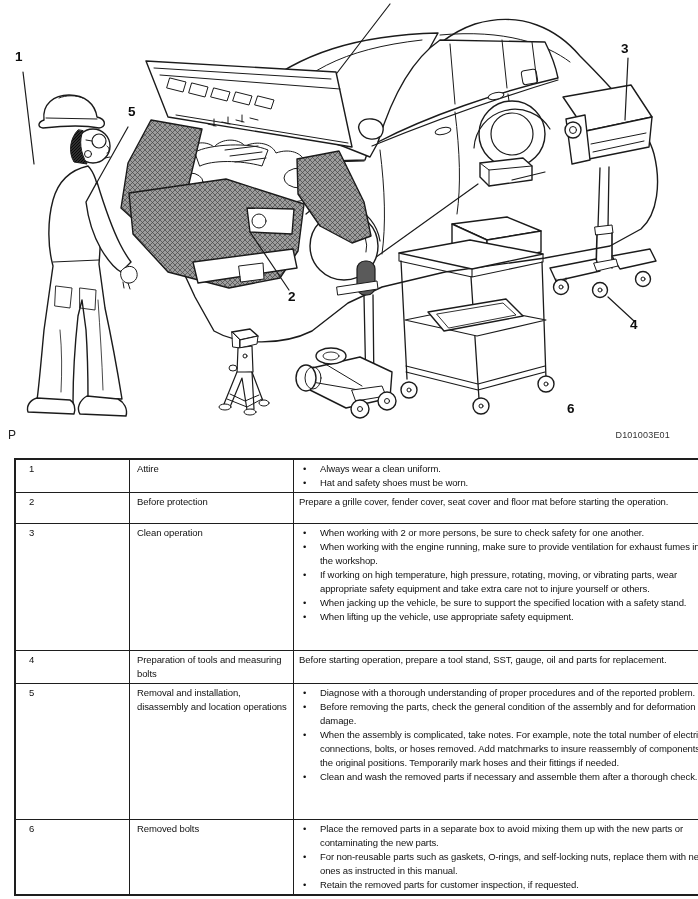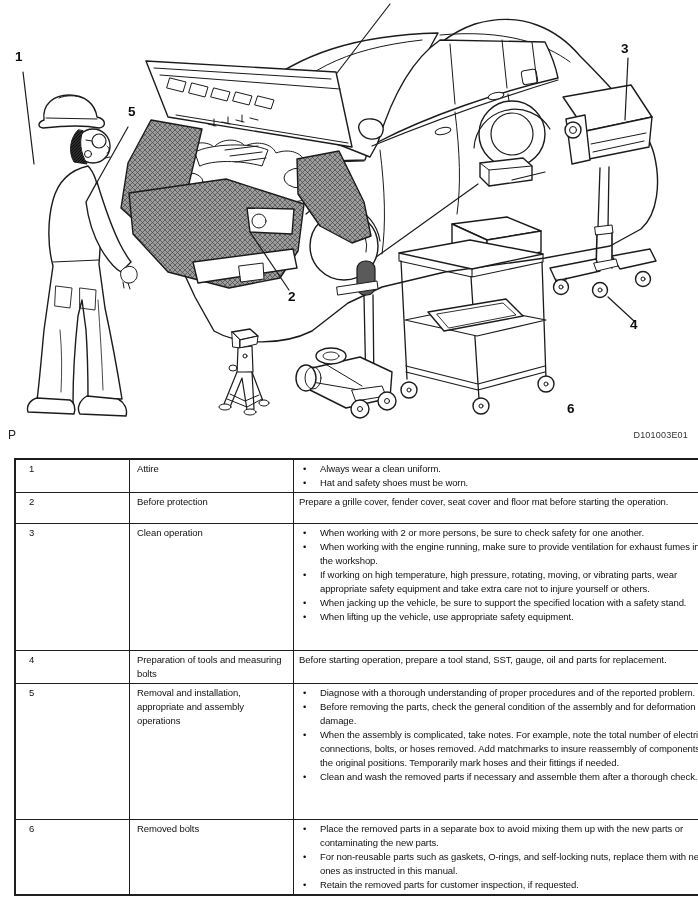--- a/index.html
+++ b/index.html
@@ -13,21 +13,21 @@
     position:absolute;font-weight:bold;font-size:13.5px;color:#0d0d0d;
     font-family:"Liberation Sans", sans-serif;line-height:1;
   }
   .co-1{left:15px;top:50px;}
   .co-2{left:288px;top:290px;}
   .co-3{left:621px;top:42px;}
   .co-4{left:630px;top:318px;}
   .co-5{left:128px;top:105px;}
   .co-6{left:567px;top:402px;}
   .page-marker{position:absolute;left:8px;top:428px;font-size:12px;color:#222;}
-  .figure-code{position:absolute;right:10px;top:430px;font-size:9px;letter-spacing:.2px;color:#333;}
+  .figure-code{position:absolute;right:28px;top:430px;font-size:9px;letter-spacing:.2px;color:#333;}
 
   table.info-table{
     position:absolute;left:14px;top:458px;width:670px;
     border-collapse:collapse;table-layout:fixed;
     font-size:9.5px;line-height:14px;letter-spacing:-0.1px;color:#111;
     border:2px solid #1e1e1e;
   }
   .info-table td{
     border:1.5px solid #1e1e1e;vertical-align:top;padding:2px 4px 2px 0;
     overflow:hidden;
@@ -281,21 +281,21 @@
       </tr>
       <tr>
         <td class="c-num">4</td>
         <td class="c-label">Preparation of tools and measuring bolts</td>
         <td class="c-desc">
           <div class="plain">Before starting operation, prepare a tool stand, SST, gauge, oil and parts for replacement.</div>
         </td>
       </tr>
       <tr>
         <td class="c-num">5</td>
-        <td class="c-label">Removal and installation, appropriate and assembly operations</td>
+        <td class="c-label">Removal and installation, disassembly and location operations</td>
         <td class="c-desc">
           <ul class="bullets">
             <li>Diagnose with a thorough understanding of proper procedures and of the reported problem.</li>
             <li>Before removing the parts, check the general condition of the assembly and for deformation and damage.</li>
             <li>When the assembly is complicated, take notes. For example, note the total number of electrical connections, bolts, or hoses removed. Add matchmarks to insure reassembly of components in the original positions. Temporarily mark hoses and their fittings if needed.</li>
             <li>Clean and wash the removed parts if necessary and assemble them after a thorough check.</li>
           </ul>
         </td>
       </tr>
       <tr>

